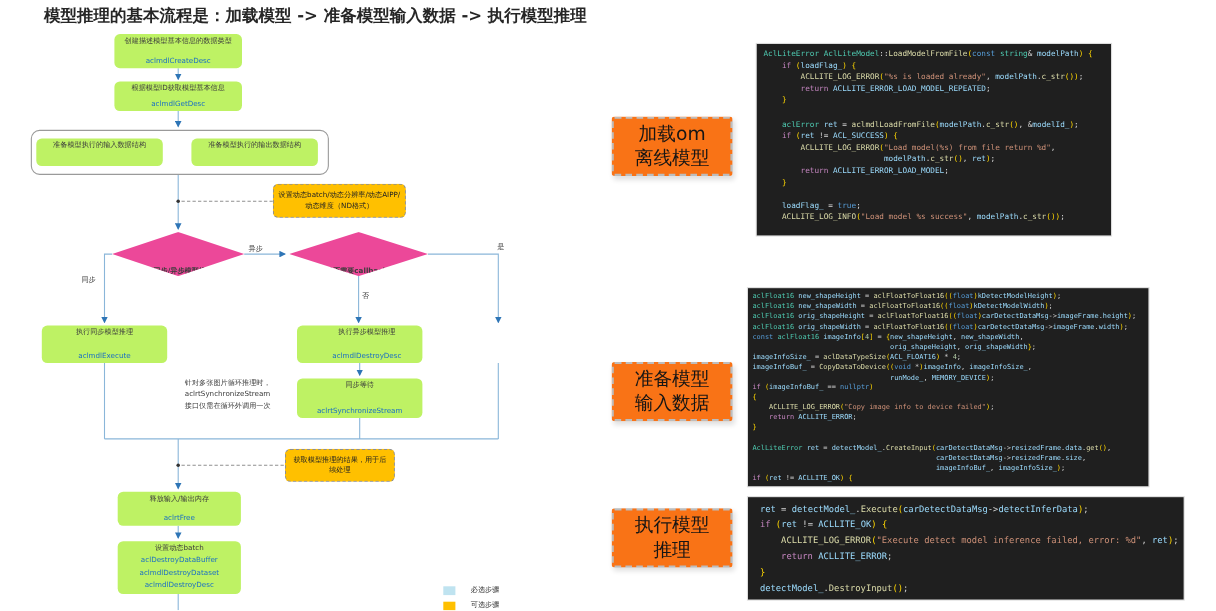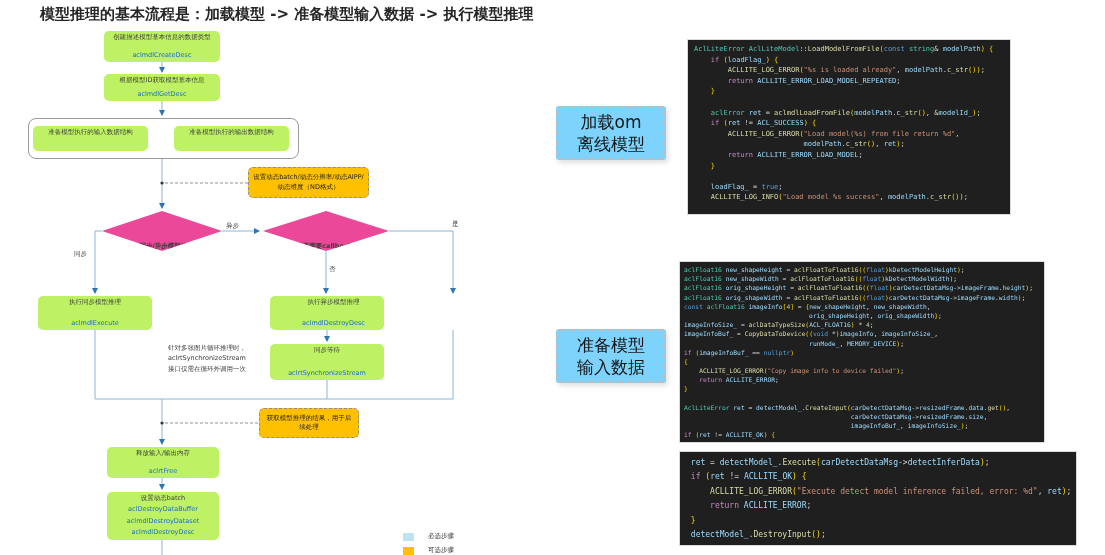--- a/index.html
+++ b/index.html
@@ -39,21 +39,21 @@
   #n-free{left:107px;top:447px;width:112px;height:31px;}
   #n-destroy{left:107px;top:492px;width:112px;height:48px;line-height:1.5;}
   .edge-label{position:absolute;font-size:6.5px;color:#3c3c3c;}
   #el-async{left:226px;top:222px;} #el-sync{left:74px;top:250px;}
   #el-no{left:329px;top:265px;}   #el-yes{left:452px;top:220px;}
   #legend{position:absolute;left:403px;top:516px;font-size:6.5px;color:#333;margin-top:16px;}
   .legend-row{display:flex;align-items:center;margin-bottom:5px;}
   .legend-swatch{width:11px;height:8px;margin-right:14px;}
   
   .side-label{position:absolute;width:110px;height:54px;border:2px dashed #bdbdbd;border-radius:3px;
-          background:#7dd3fc;display:flex;flex-direction:column;align-items:center;justify-content:center;
+          background:#f97316;display:flex;flex-direction:column;align-items:center;justify-content:center;
           font-size:17px;color:#151515;line-height:1.3;text-align:center;
           box-shadow:2px 3px 5px rgba(0,0,0,.12);box-sizing:border-box;}
   #lbl-load{left:556px;top:106px;}
   #lbl-prepare{left:556px;top:329px;}
   #lbl-execute{left:556px;top:462px;}
   
   .code{position:absolute;background:#1f1f1f;color:#d4d4d4;
         font-family:"DejaVu Sans Mono","Liberation Mono",monospace;
         white-space:pre;overflow:hidden;box-shadow:0 0 0 1px #dcdcdc;box-sizing:border-box;}
   #code-load{left:688px;top:40px;width:322px;height:174px;font-size:7px;padding:4px 6px;}
@@ -185,18 +185,22 @@
   </div>
 
   <div class="side-label" id="lbl-load">
     <span>加载om</span>
     <span>离线模型</span>
   </div>
   <div class="side-label" id="lbl-prepare">
     <span>准备模型</span>
     <span>输入数据</span>
   </div>
+  <div class="side-label" id="lbl-execute">
+    <span>执行模型</span>
+    <span>推理</span>
+  </div>
 
   <div class="code" id="code-load"><div class="cl"><span class="t-type">AclLiteError</span> <span class="t-type">AclLiteModel</span><span class="t-pun">:</span><span class="t-pun">:</span><span class="t-fn">LoadModelFromFile</span><span class="t-br">(</span><span class="t-kwb">const</span> <span class="t-type">string</span><span class="t-pun">&amp;</span> <span class="t-var">modelPath</span><span class="t-br">)</span> <span class="t-br">{</span></div><div class="cl">    <span class="t-kwc">if</span> <span class="t-br">(</span><span class="t-var">loadFlag_</span><span class="t-br">)</span> <span class="t-br">{</span></div><div class="cl">        <span class="t-fn">ACLLITE_LOG_ERROR</span><span class="t-br">(</span><span class="t-str">"%s is loaded already"</span><span class="t-pun">,</span> <span class="t-var">modelPath</span><span class="t-pun">.</span><span class="t-fn">c_str</span><span class="t-br">(</span><span class="t-br">)</span><span class="t-br">)</span><span class="t-pun">;</span></div><div class="cl">        <span class="t-kwc">return</span> <span class="t-var">ACLLITE_ERROR_LOAD_MODEL_REPEATED</span><span class="t-pun">;</span></div><div class="cl">    <span class="t-br">}</span></div><div class="cl">&nbsp;</div><div class="cl">    <span class="t-type">aclError</span> <span class="t-var">ret</span> <span class="t-pun">=</span> <span class="t-fn">aclmdlLoadFromFile</span><span class="t-br">(</span><span class="t-var">modelPath</span><span class="t-pun">.</span><span class="t-fn">c_str</span><span class="t-br">(</span><span class="t-br">)</span><span class="t-pun">,</span> <span class="t-pun">&amp;</span><span class="t-var">modelId_</span><span class="t-br">)</span><span class="t-pun">;</span></div><div class="cl">    <span class="t-kwc">if</span> <span class="t-br">(</span><span class="t-var">ret</span> <span class="t-pun">!</span><span class="t-pun">=</span> <span class="t-var">ACL_SUCCESS</span><span class="t-br">)</span> <span class="t-br">{</span></div><div class="cl">        <span class="t-fn">ACLLITE_LOG_ERROR</span><span class="t-br">(</span><span class="t-str">"Load model(%s) from file return %d"</span><span class="t-pun">,</span></div><div class="cl">                          <span class="t-var">modelPath</span><span class="t-pun">.</span><span class="t-fn">c_str</span><span class="t-br">(</span><span class="t-br">)</span><span class="t-pun">,</span> <span class="t-var">ret</span><span class="t-br">)</span><span class="t-pun">;</span></div><div class="cl">        <span class="t-kwc">return</span> <span class="t-var">ACLLITE_ERROR_LOAD_MODEL</span><span class="t-pun">;</span></div><div class="cl">    <span class="t-br">}</span></div><div class="cl">&nbsp;</div><div class="cl">    <span class="t-var">loadFlag_</span> <span class="t-pun">=</span> <span class="t-kwb">true</span><span class="t-pun">;</span></div><div class="cl">    <span class="t-fn">ACLLITE_LOG_INFO</span><span class="t-br">(</span><span class="t-str">"Load model %s success"</span><span class="t-pun">,</span> <span class="t-var">modelPath</span><span class="t-pun">.</span><span class="t-fn">c_str</span><span class="t-br">(</span><span class="t-br">)</span><span class="t-br">)</span><span class="t-pun">;</span></div><div class="cl">&nbsp;</div><div class="cl">    <span class="t-kwc">return</span> <span class="t-var">ACLLITE_OK</span><span class="t-pun">;</span></div><div class="cl"><span class="t-br">}</span></div></div>
   <div class="code" id="code-prepare"><div class="cl"><span class="t-type">aclFloat16</span> <span class="t-var">new_shapeHeight</span> <span class="t-pun">=</span> <span class="t-fn">aclFloatToFloat16</span><span class="t-br">(</span><span class="t-br">(</span><span class="t-kwb">float</span><span class="t-br">)</span><span class="t-var">kDetectModelHeight</span><span class="t-br">)</span><span class="t-pun">;</span></div><div class="cl"><span class="t-type">aclFloat16</span> <span class="t-var">new_shapeWidth</span> <span class="t-pun">=</span> <span class="t-fn">aclFloatToFloat16</span><span class="t-br">(</span><span class="t-br">(</span><span class="t-kwb">float</span><span class="t-br">)</span><span class="t-var">kDetectModelWidth</span><span class="t-br">)</span><span class="t-pun">;</span></div><div class="cl"><span class="t-type">aclFloat16</span> <span class="t-var">orig_shapeHeight</span> <span class="t-pun">=</span> <span class="t-fn">aclFloatToFloat16</span><span class="t-br">(</span><span class="t-br">(</span><span class="t-kwb">float</span><span class="t-br">)</span><span class="t-var">carDetectDataMsg</span><span class="t-pun">-</span><span class="t-pun">&gt;</span><span class="t-var">imageFrame</span><span class="t-pun">.</span><span class="t-var">height</span><span class="t-br">)</span><span class="t-pun">;</span></div><div class="cl"><span class="t-type">aclFloat16</span> <span class="t-var">orig_shapeWidth</span> <span class="t-pun">=</span> <span class="t-fn">aclFloatToFloat16</span><span class="t-br">(</span><span class="t-br">(</span><span class="t-kwb">float</span><span class="t-br">)</span><span class="t-var">carDetectDataMsg</span><span class="t-pun">-</span><span class="t-pun">&gt;</span><span class="t-var">imageFrame</span><span class="t-pun">.</span><span class="t-var">width</span><span class="t-br">)</span><span class="t-pun">;</span></div><div class="cl"><span class="t-kwb">const</span> <span class="t-type">aclFloat16</span> <span class="t-var">imageInfo</span><span class="t-br">[</span><span class="t-num">4</span><span class="t-br">]</span> <span class="t-pun">=</span> <span class="t-br">{</span><span class="t-var">new_shapeHeight</span><span class="t-pun">,</span> <span class="t-var">new_shapeWidth</span><span class="t-pun">,</span></div><div class="cl">                                 <span class="t-var">orig_shapeHeight</span><span class="t-pun">,</span> <span class="t-var">orig_shapeWidth</span><span class="t-br">}</span><span class="t-pun">;</span></div><div class="cl"><span class="t-var">imageInfoSize_</span> <span class="t-pun">=</span> <span class="t-fn">aclDataTypeSize</span><span class="t-br">(</span><span class="t-var">ACL_FLOAT16</span><span class="t-br">)</span> <span class="t-pun">*</span> <span class="t-num">4</span><span class="t-pun">;</span></div><div class="cl"><span class="t-var">imageInfoBuf_</span> <span class="t-pun">=</span> <span class="t-fn">CopyDataToDevice</span><span class="t-br">(</span><span class="t-br">(</span><span class="t-kwb">void</span> <span class="t-pun">*</span><span class="t-br">)</span><span class="t-var">imageInfo</span><span class="t-pun">,</span> <span class="t-var">imageInfoSize_</span><span class="t-pun">,</span></div><div class="cl">                                 <span class="t-var">runMode_</span><span class="t-pun">,</span> <span class="t-var">MEMORY_DEVICE</span><span class="t-br">)</span><span class="t-pun">;</span></div><div class="cl"><span class="t-kwc">if</span> <span class="t-br">(</span><span class="t-var">imageInfoBuf_</span> <span class="t-pun">=</span><span class="t-pun">=</span> <span class="t-kwb">nullptr</span><span class="t-br">)</span></div><div class="cl"><span class="t-br">{</span></div><div class="cl">    <span class="t-fn">ACLLITE_LOG_ERROR</span><span class="t-br">(</span><span class="t-str">"Copy image info to device failed"</span><span class="t-br">)</span><span class="t-pun">;</span></div><div class="cl">    <span class="t-kwc">return</span> <span class="t-var">ACLLITE_ERROR</span><span class="t-pun">;</span></div><div class="cl"><span class="t-br">}</span></div><div class="cl">&nbsp;</div><div class="cl"><span class="t-type">AclLiteError</span> <span class="t-var">ret</span> <span class="t-pun">=</span> <span class="t-var">detectModel_</span><span class="t-pun">.</span><span class="t-fn">CreateInput</span><span class="t-br">(</span><span class="t-var">carDetectDataMsg</span><span class="t-pun">-</span><span class="t-pun">&gt;</span><span class="t-var">resizedFrame</span><span class="t-pun">.</span><span class="t-var">data</span><span class="t-pun">.</span><span class="t-fn">get</span><span class="t-br">(</span><span class="t-br">)</span><span class="t-pun">,</span></div><div class="cl">                                            <span class="t-var">carDetectDataMsg</span><span class="t-pun">-</span><span class="t-pun">&gt;</span><span class="t-var">resizedFrame</span><span class="t-pun">.</span><span class="t-var">size</span><span class="t-pun">,</span></div><div class="cl">                                            <span class="t-var">imageInfoBuf_</span><span class="t-pun">,</span> <span class="t-var">imageInfoSize_</span><span class="t-br">)</span><span class="t-pun">;</span></div><div class="cl"><span class="t-kwc">if</span> <span class="t-br">(</span><span class="t-var">ret</span> <span class="t-pun">!</span><span class="t-pun">=</span> <span class="t-var">ACLLITE_OK</span><span class="t-br">)</span> <span class="t-br">{</span></div></div>
   <div class="code" id="code-execute"><div class="cl"> <span class="t-var">ret</span> <span class="t-pun">=</span> <span class="t-var">detectModel_</span><span class="t-pun">.</span><span class="t-fn">Execute</span><span class="t-br">(</span><span class="t-var">carDetectDataMsg</span><span class="t-pun">-</span><span class="t-pun">&gt;</span><span class="t-var">detectInferData</span><span class="t-br">)</span><span class="t-pun">;</span></div><div class="cl"> <span class="t-kwc">if</span> <span class="t-br">(</span><span class="t-var">ret</span> <span class="t-pun">!</span><span class="t-pun">=</span> <span class="t-var">ACLLITE_OK</span><span class="t-br">)</span> <span class="t-br">{</span></div><div class="cl">     <span class="t-fn">ACLLITE_LOG_ERROR</span><span class="t-br">(</span><span class="t-str">"Execute detect model inference failed, error: %d"</span><span class="t-pun">,</span> <span class="t-var">ret</span><span class="t-br">)</span><span class="t-pun">;</span></div><div class="cl">     <span class="t-kwc">return</span> <span class="t-var">ACLLITE_ERROR</span><span class="t-pun">;</span></div><div class="cl"> <span class="t-br">}</span></div><div class="cl"> <span class="t-var">detectModel_</span><span class="t-pun">.</span><span class="t-fn">DestroyInput</span><span class="t-br">(</span><span class="t-br">)</span><span class="t-pun">;</span></div></div>
 
 </div>
 
 </body></html>

